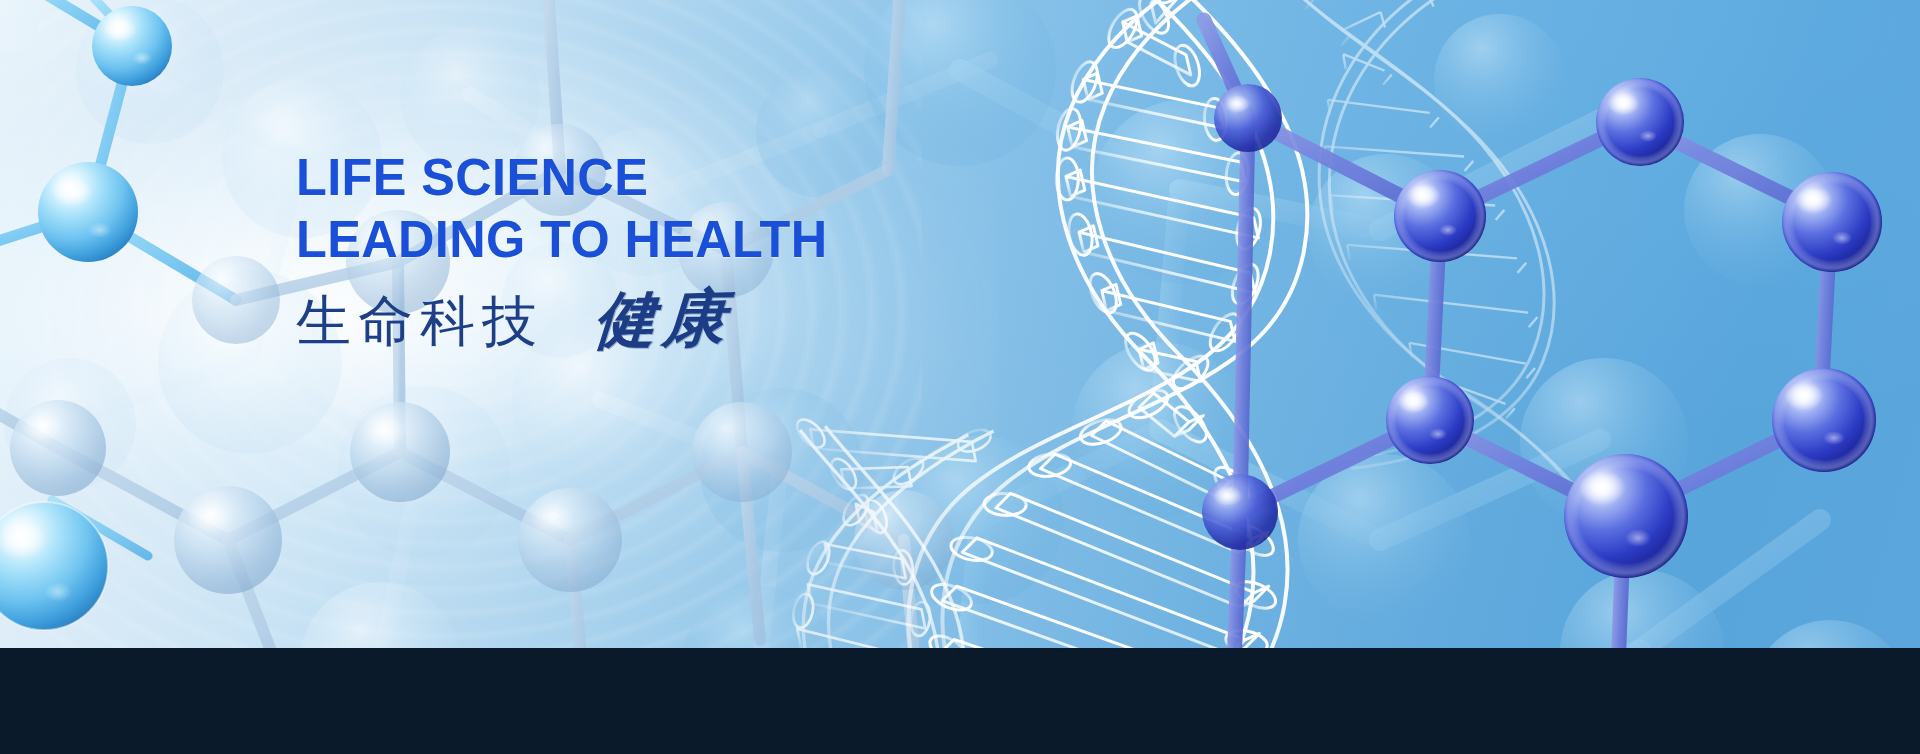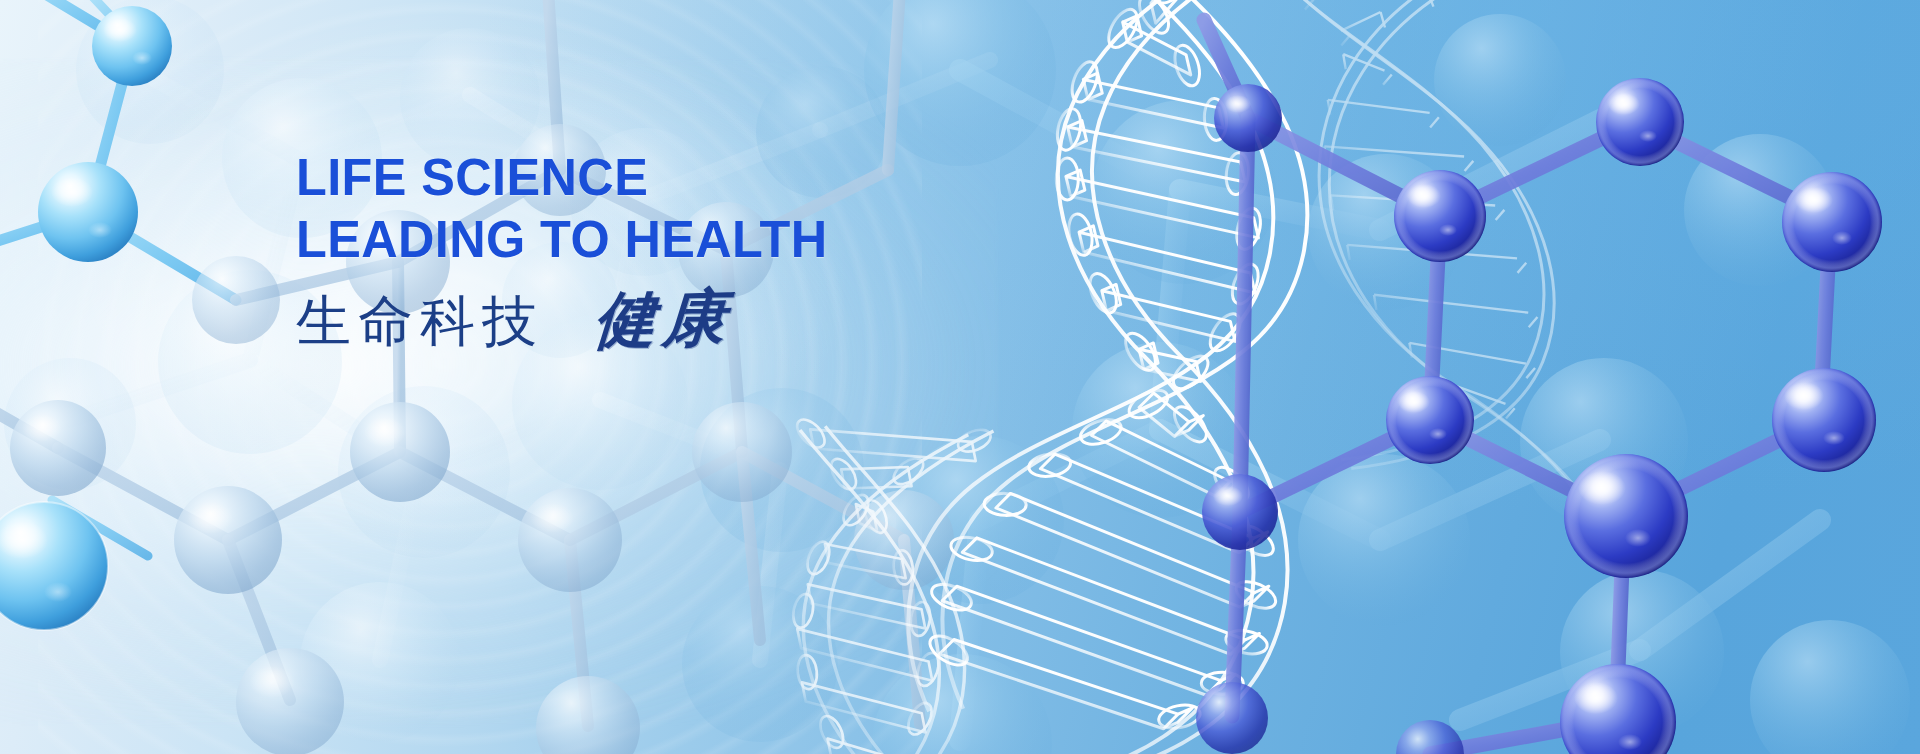--- a/index.html
+++ b/index.html
@@ -5,21 +5,21 @@
 <style>
   html, body {
     margin: 0; padding: 0;
     background: #0a1a2a;
   }
   * { box-sizing: border-box; }
 
   #banner {
     position: relative;
     width: 1920px;
-    height: 754px;
+    height: 648px;
     overflow: hidden;
     font-family: "Liberation Sans", "DejaVu Sans", sans-serif;
     background: #c4b5fd;
   }
 
   
   .bg-base {
     position: absolute; inset: 0;
     background:
       linear-gradient(105deg,

